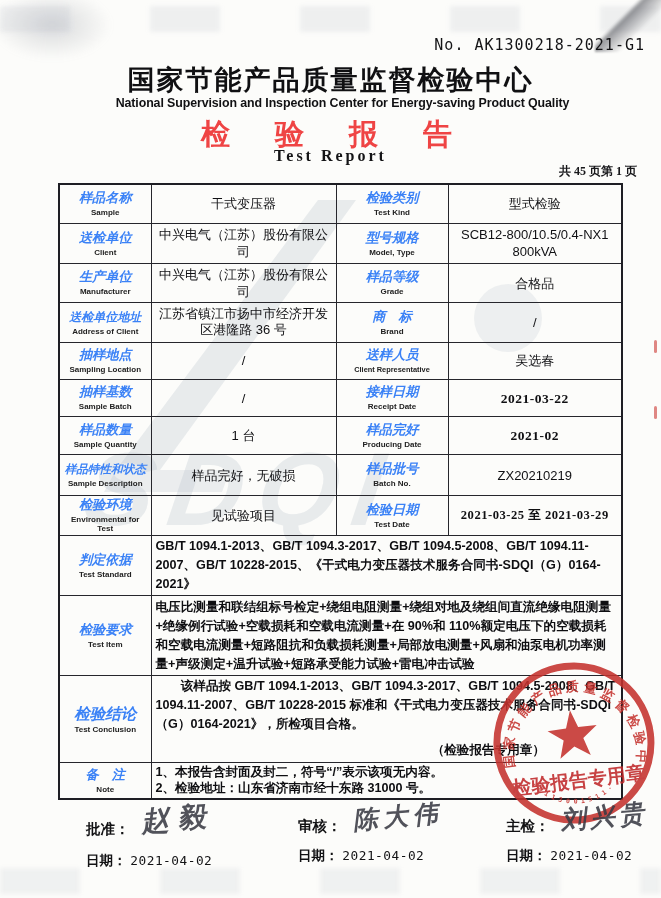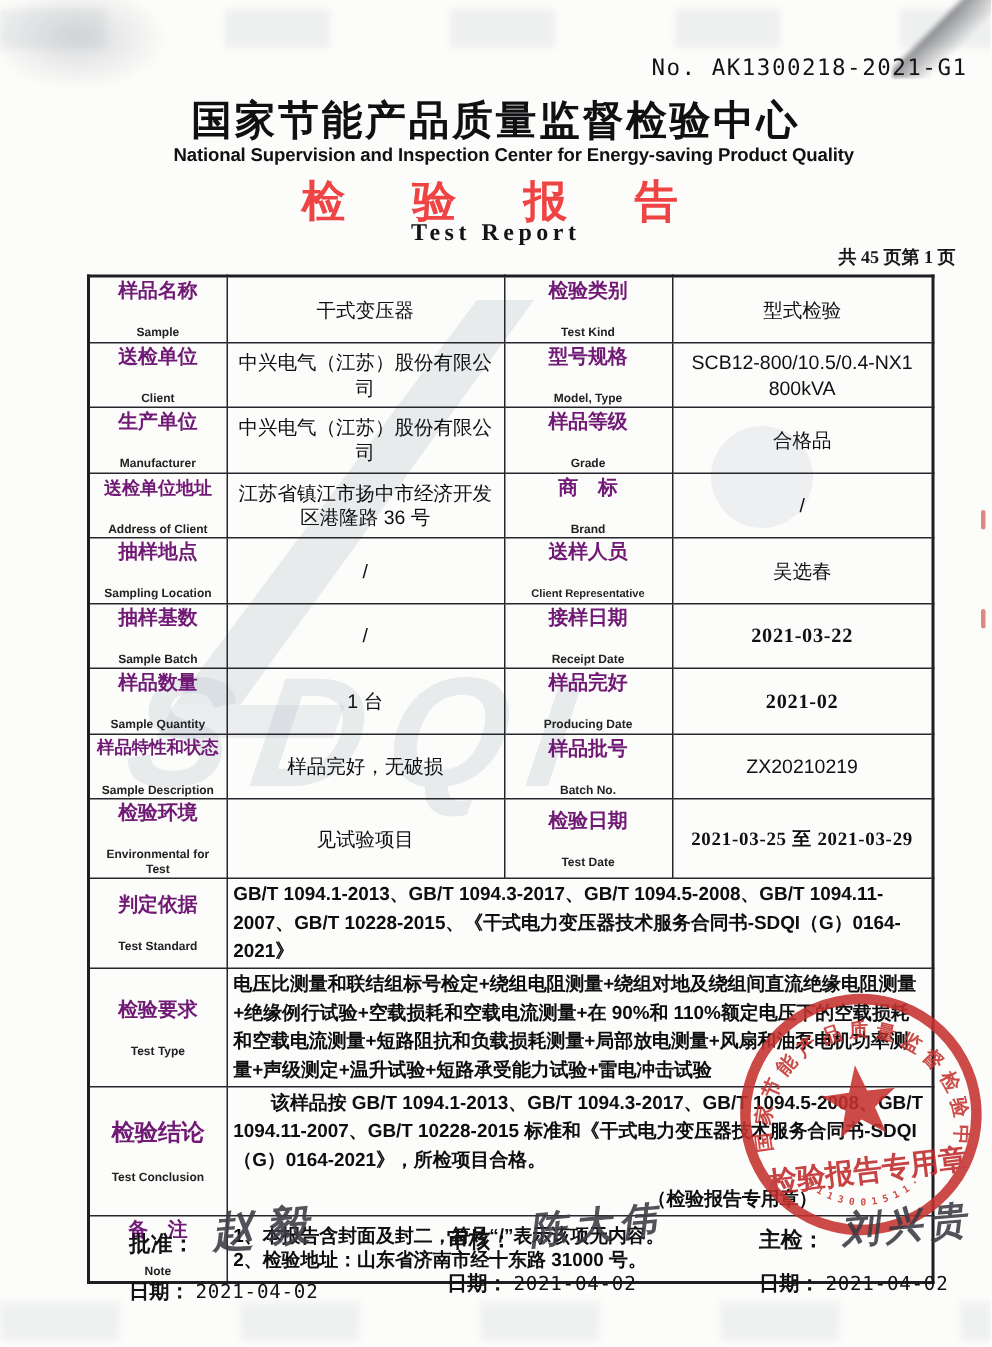--- a/index.html
+++ b/index.html
@@ -60,23 +60,23 @@
     position:absolute;left:58px;top:183px;width:563px;height:617px;
     border-collapse:collapse;table-layout:fixed;
     background:transparent;
   }
   table.info td{
     border:1.5px solid #26262c;padding:1px 4px;vertical-align:middle;
     overflow:hidden;
   }
   table.info{border:2.5px solid #1e1e24;}
   td.lbl{text-align:center;}
-  td.lbl .cn{font-size:13.2px;font-weight:800;color:#701a75;line-height:16px;white-space:nowrap;}
+  td.lbl .cn{font-size:13.2px;font-weight:800;color:#3b82f6;line-height:16px;white-space:nowrap;font-style:italic;}
   td.lbl .cn.big{font-size:15.5px;line-height:19px;}
-  td.lbl .en{font-size:8px;font-weight:700;color:#222;line-height:9.5px;margin-top:15px;}
+  td.lbl .en{font-size:8px;font-weight:700;color:#222;line-height:9.5px;margin-top:2px;}
   td.val{text-align:center;font-size:13px;font-weight:500;color:#101013;line-height:17px;}
   td.val.num{font-family:"Liberation Serif",serif;font-size:13.5px;letter-spacing:.5px;font-weight:600;}
   td.wide{text-align:left;font-size:12.6px;font-weight:600;line-height:19px;padding:2px 7px;color:#0e0e11;}
   .concl-text{text-indent:2em;}
   .stamp-note{text-align:right;padding-right:72px;margin-top:7px;font-weight:700;}
   .note-line{line-height:16.5px;font-size:12.6px;font-weight:600;}
   
   .seal{position:absolute;left:488px;top:656px;opacity:.88;transform:rotate(-7deg);}
   
   .sig-block{position:absolute;top:806px;width:210px;}
@@ -247,21 +247,21 @@
       <td class="lbl">
         <div class="cn">判定依据</div>
         <div class="en">Test Standard</div>
       </td>
       <td class="wide" colspan="3">GB/T 1094.1-2013、GB/T 1094.3-2017、GB/T 1094.5-2008、GB/T 1094.11-2007、GB/T 10228-2015、《干式电力变压器技术服务合同书-SDQI（G）0164-2021》</td>
     </tr>
 
     <tr style="height:78px">
       <td class="lbl">
         <div class="cn">检验要求</div>
-        <div class="en">Test Type</div>
+        <div class="en">Test Item</div>
       </td>
       <td class="wide" colspan="3">电压比测量和联结组标号检定+绕组电阻测量+绕组对地及绕组间直流绝缘电阻测量+绝缘例行试验+空载损耗和空载电流测量+在 90%和 110%额定电压下的空载损耗和空载电流测量+短路阻抗和负载损耗测量+局部放电测量+风扇和油泵电机功率测量+声级测定+温升试验+短路承受能力试验+雷电冲击试验</td>
     </tr>
 
     <tr style="height:80px">
       <td class="lbl">
         <div class="cn big">检验结论</div>
         <div class="en">Test Conclusion</div>
       </td>
       <td class="wide" colspan="3">

